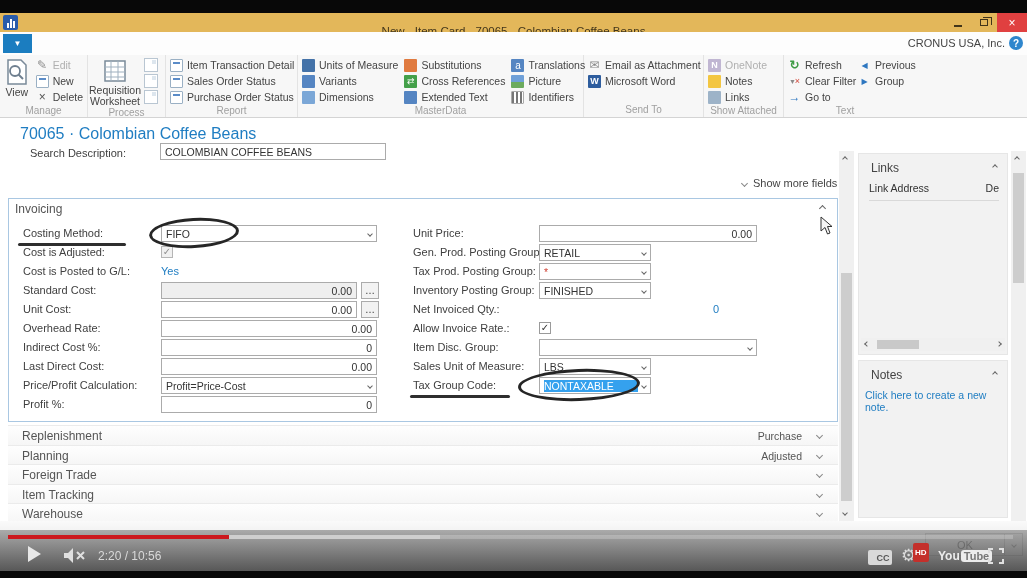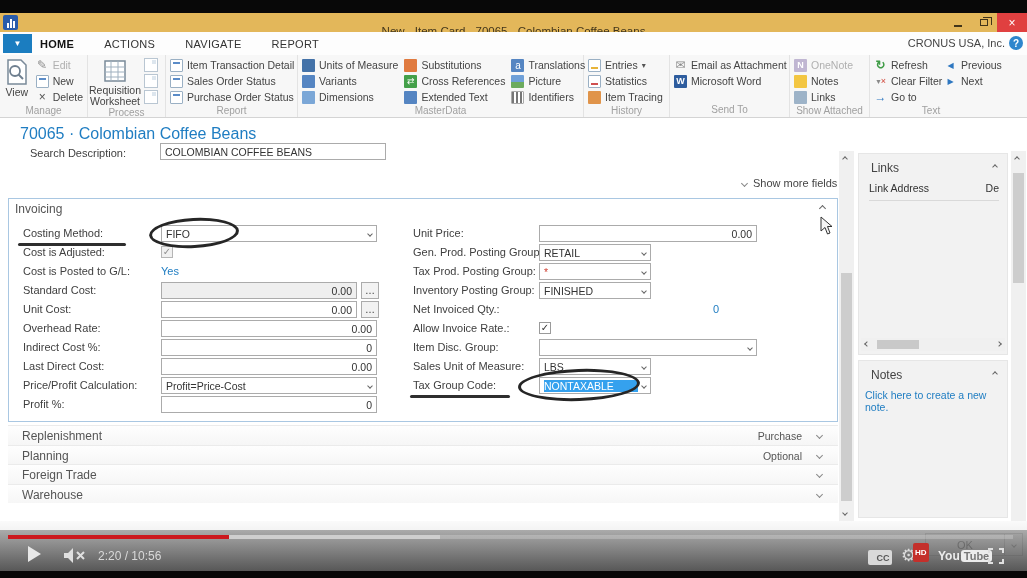--- a/index.html
+++ b/index.html
@@ -177,26 +177,20 @@
         <span class="win-btn close">
             <span>×</span>
           </span>
       </span>
     </div>
 
     <div class="tabbar">
       <span class="menu-btn">
           <span>▼</span>
         </span>
-      <span class="tabs">
-        <span class="tab active">HOME</span>
-        <span class="tab">ACTIONS</span>
-        <span class="tab">NAVIGATE</span>
-        <span class="tab">REPORT</span>
-      </span>
       <span class="company">CRONUS USA, Inc.</span>
       <span class="help-btn">
           <span>?</span>
         </span>
     </div>
 
     <div class="ribbon">
 
       <div class="rgroup" style="width:88px">
         <div class="rcontent">
@@ -306,40 +300,20 @@
               </div>
             <div class="rit">
                 <span class="ric sq-bar"></span>
                 <span>Identifiers</span>
               </div>
           </div>
         </div>
         <div class="rlabel">MasterData</div>
       </div>
 
-      <div class="rgroup" style="width:86px">
-        <div class="rcontent">
-            <div class="rcol">
-          <div class="rit">
-                <span class="ric doc yellow"></span>
-                <span>Entries</span>
-                <span style="font-size:8px;color:#555">▾</span>
-              </div>
-          <div class="rit">
-                <span class="ric doc red"></span>
-                <span>Statistics</span>
-              </div>
-          <div class="rit">
-                <span class="ric sq-trace"></span>
-                <span>Item Tracing</span>
-              </div>
-        </div>
-          </div>
-        <div class="rlabel">History</div>
-      </div>
 
       <div class="rgroup" style="width:120px">
         <div class="rcontent">
             <div class="rcol">
           <div class="rit">
                 <span class="ric glyph g-gray">✉</span>
                 <span>Email as Attachment</span>
               </div>
           <div class="rit">
                 <span class="ric sq-word">W</span>
@@ -389,21 +363,21 @@
                 <span>Go to</span>
               </div>
           </div>
           <div class="rcol">
             <div class="rit">
                 <span class="ric g-blue" style="font-size:8px">◀</span>
                 <span>Previous</span>
               </div>
             <div class="rit">
                 <span class="ric g-blue" style="font-size:8px">▶</span>
-                <span>Next</span>
+                <span>Group</span>
               </div>
           </div>
         </div>
         <div class="rlabel">Text</div>
       </div>
     </div>
 
     <div class="page-title">70065 · Colombian Coffee Beans</div>
     <div class="search-row">Search Description:</div>
     <div class="search-input">
@@ -534,25 +508,29 @@
     </div>
 
     <div class="sections">
       <div class="sect">
         <span class="sect-label">Replenishment</span>
         <span class="sect-val">Purchase</span>
         <i class="chev sect-chev lite"></i>
       </div>
       <div class="sect">
         <span class="sect-label">Planning</span>
-        <span class="sect-val">Optional</span>
+        <span class="sect-val">Adjusted</span>
         <i class="chev sect-chev lite"></i>
       </div>
       <div class="sect">
         <span class="sect-label">Foreign Trade</span>
+        <i class="chev sect-chev lite"></i>
+      </div>
+      <div class="sect">
+        <span class="sect-label">Item Tracking</span>
         <i class="chev sect-chev lite"></i>
       </div>
       <div class="sect">
         <span class="sect-label">Warehouse</span>
         <i class="chev sect-chev lite"></i>
       </div>
     </div>
 
     <div class="vscroll" style="left:839px; top:138px; height:370px;">
       <i class="chev up small arrow" style="top:6px"></i>

